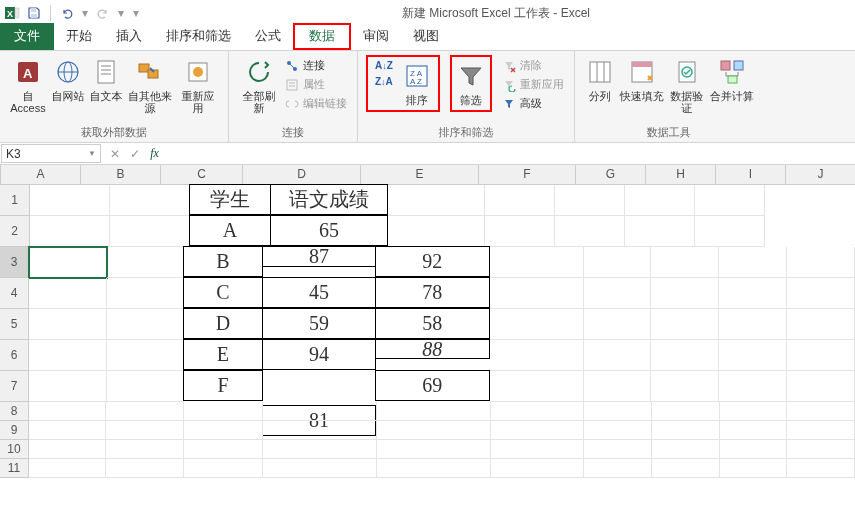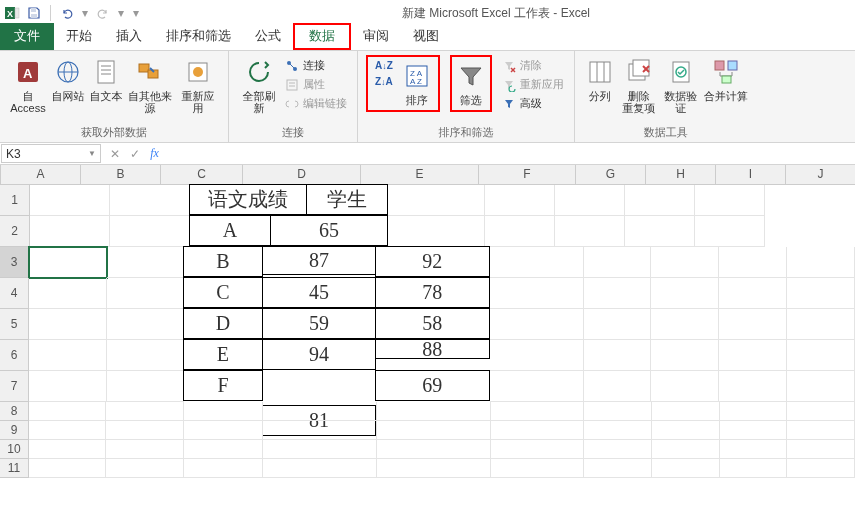--- a/index.html
+++ b/index.html
@@ -28,21 +28,21 @@
   .small-btn .sicon { width:14px; height:14px; display:flex; align-items:center; justify-content:center; }
   .sort-az-small { display:flex; flex-direction:column; gap:6px; padding:2px 3px; }
   .sort-az-small div { font-size:9px; line-height:9px; color:#2a5caa; font-weight:bold; cursor:pointer; }
   .red-box { border:2px solid #ff0000; padding:0 2px; }
   
   .formula-row { height:22px; display:flex; align-items:stretch; border-bottom:1px solid #d4d4d4; }
   .name-box { width:100px; border:1px solid #ccc; margin:1px; display:flex; align-items:center; padding:0 4px; font-size:12px; background:#fff; }
   .name-box .dd { margin-left:auto; color:#888; font-size:8px; }
   .fb-btns { display:flex; align-items:center; gap:10px; padding:0 8px; color:#aaa; }
   .fb-btn { font-size:12px; cursor:pointer; }
-  .fx { font-style:italic; font-family:"Times New Roman",serif; color:#3b82f6; }
+  .fx { font-style:italic; font-family:"Times New Roman",serif; color:#14532d; }
   .formula-input { flex:1; border:none; padding:0 6px; font-size:12px; outline:none; }
   
   .grid-wrap { position:relative; }
   .col-headers { display:flex; height:20px; }
   .select-all { width:30px; border-right:1px solid #ccc; border-bottom:1px solid #ccc; background:#f0f0f0; }
   .col-h { border-right:1px solid #ccc; border-bottom:1px solid #ccc; background:#f0f0f0; text-align:center; font-size:12px; color:#555; line-height:19px; }
   .row { display:flex; }
   .row-h { width:30px; border-right:1px solid #ccc; border-bottom:1px solid #ccc; background:#f0f0f0; text-align:center; font-size:12px; color:#555; display:flex; align-items:center; justify-content:center; }
   .row-h.active { background:#d4d4d4; }
   .cell { border-right:1px solid #e4e4e4; border-bottom:1px solid #e4e4e4; font-size:12px; display:flex; align-items:center; }
@@ -271,30 +271,29 @@
       <div class="big-btn" style="width:34px">
         <span class="icon">
             <svg width="28" height="28" viewBox="0 0 28 28">
               <rect x="4" y="4" width="20" height="20" fill="#fff" stroke="#888"></rect>
               <line x1="11" y1="4" x2="11" y2="24" stroke="#888"></line>
               <line x1="18" y1="4" x2="18" y2="24" stroke="#888"></line>
             </svg>
           </span>
         <span class="lbl">分列</span>
       </div>
-      <div class="big-btn" style="width:40px">
-        <span class="icon">
-            <svg width="28" height="28" viewBox="0 0 28 28">
-              <rect x="4" y="6" width="16" height="16" fill="#fff" stroke="#888"></rect>
-              <rect x="8" y="2" width="16" height="16" fill="#fff" stroke="#888"></rect>
-              <line x1="18" y1="8" x2="24" y2="14" stroke="#c44" stroke-width="2"></line>
-              <line x1="24" y1="8" x2="18" y2="14" stroke="#c44" stroke-width="2"></line>
-            </svg>
-          </span>
-        <span class="lbl"><span>删除</span><br><span>重复项</span></span>
+      <div class="big-btn" style="width:46px">
+        <span class="icon">
+            <svg width="28" height="28" viewBox="0 0 28 28">
+              <rect x="4" y="4" width="20" height="20" fill="#fff" stroke="#888"></rect>
+              <rect x="4" y="4" width="20" height="5" fill="#d9a"></rect>
+              <path d="M20 18 l4 4 M24 18 l-4 4" stroke="#e8a03a" stroke-width="2"></path>
+            </svg>
+          </span>
+        <span class="lbl">快速填充</span>
       </div>
       <div class="big-btn" style="width:40px">
         <span class="icon">
             <svg width="28" height="28" viewBox="0 0 28 28">
               <rect x="6" y="4" width="16" height="20" fill="#fff" stroke="#888"></rect>
               <circle cx="14" cy="14" r="5" fill="none" stroke="#3a8" stroke-width="1.5"></circle>
               <path d="M11 14 l2 2 4-4" fill="none" stroke="#3a8" stroke-width="1.5"></path>
             </svg>
           </span>
         <span class="lbl"><span>数据验</span><br><span>证</span></span>
@@ -342,22 +341,22 @@
         <div class="col-h" style="width: 70px;">H</div>
         <div class="col-h" style="width: 70px;">I</div>
         <div class="col-h" style="width: 70px;">J</div>
       </div>
   </div>
   <div id="rows-container">
       <div class="row" style="height: 31px;">
         <div class="row-h">1</div>
         <div class="cell" style="width: 80px; height: 31px;"></div>
         <div class="cell" style="width: 80px; height: 31px;"></div>
+        <div class="cell data-cell" style="width: 82px; height: 31px;">学生</div>
         <div class="cell data-cell" style="width: 118px; height: 31px;">语文成绩</div>
-        <div class="cell data-cell" style="width: 82px; height: 31px;">学生</div>
         <div class="cell" style="width: 97px; height: 31px;"></div>
         <div class="cell" style="width: 70px; height: 31px;"></div>
         <div class="cell" style="width: 70px; height: 31px;"></div>
         <div class="cell" style="width: 70px; height: 31px;"></div>
         <div class="cell" style="width: 70px; height: 31px;"></div>
       </div>
       <div class="row" style="height: 31px;">
         <div class="row-h">2</div>
         <div class="cell" style="width: 80px; height: 31px;"></div>
         <div class="cell" style="width: 80px; height: 31px;"></div>
@@ -367,21 +366,21 @@
         <div class="cell" style="width: 70px; height: 31px;"></div>
         <div class="cell" style="width: 70px; height: 31px;"></div>
         <div class="cell" style="width: 70px; height: 31px;"></div>
         <div class="cell" style="width: 70px; height: 31px;"></div>
       </div>
       <div class="row" style="height: 31px;">
         <div class="row-h active">3</div>
         <div class="cell active" style="width: 80px; height: 31px;"></div>
         <div class="cell" style="width: 80px; height: 31px;"></div>
         <div class="cell data-cell" style="width: 82px; height: 31px;">B</div>
-        <div class="cell data-cell" style="width: 118px; height: 29px;">87</div>
+        <div class="cell data-cell" style="width: 118px; height: 21px;">87</div>
         <div class="cell data-cell" style="width: 118px; height: 31px;">92</div>
         <div class="cell" style="width: 97px; height: 31px;"></div>
         <div class="cell" style="width: 70px; height: 31px;"></div>
         <div class="cell" style="width: 70px; height: 31px;"></div>
         <div class="cell" style="width: 70px; height: 31px;"></div>
         <div class="cell" style="width: 70px; height: 31px;"></div>
       </div>
       <div class="row" style="height: 31px;">
         <div class="row-h">4</div>
         <div class="cell" style="width: 80px; height: 31px;"></div>
@@ -407,21 +406,21 @@
         <div class="cell" style="width: 70px; height: 31px;"></div>
         <div class="cell" style="width: 70px; height: 31px;"></div>
         <div class="cell" style="width: 70px; height: 31px;"></div>
       </div>
       <div class="row" style="height: 31px;">
         <div class="row-h">6</div>
         <div class="cell" style="width: 80px; height: 31px;"></div>
         <div class="cell" style="width: 80px; height: 31px;"></div>
         <div class="cell data-cell" style="width: 82px; height: 31px;">E</div>
         <div class="cell data-cell" style="width: 118px; height: 31px;">94</div>
-        <div class="cell data-cell" style="width: 118px; height: 20px;">88</div>
+        <div class="cell data-cell" style="width: 118px; height: 20px; font-style: italic;">88</div>
         <div class="cell" style="width: 97px; height: 31px;"></div>
         <div class="cell" style="width: 70px; height: 31px;"></div>
         <div class="cell" style="width: 70px; height: 31px;"></div>
         <div class="cell" style="width: 70px; height: 31px;"></div>
         <div class="cell" style="width: 70px; height: 31px;"></div>
       </div>
       <div class="row" style="height: 31px;">
         <div class="row-h">7</div>
         <div class="cell" style="width: 80px; height: 31px;"></div>
         <div class="cell" style="width: 80px; height: 31px;"></div>

